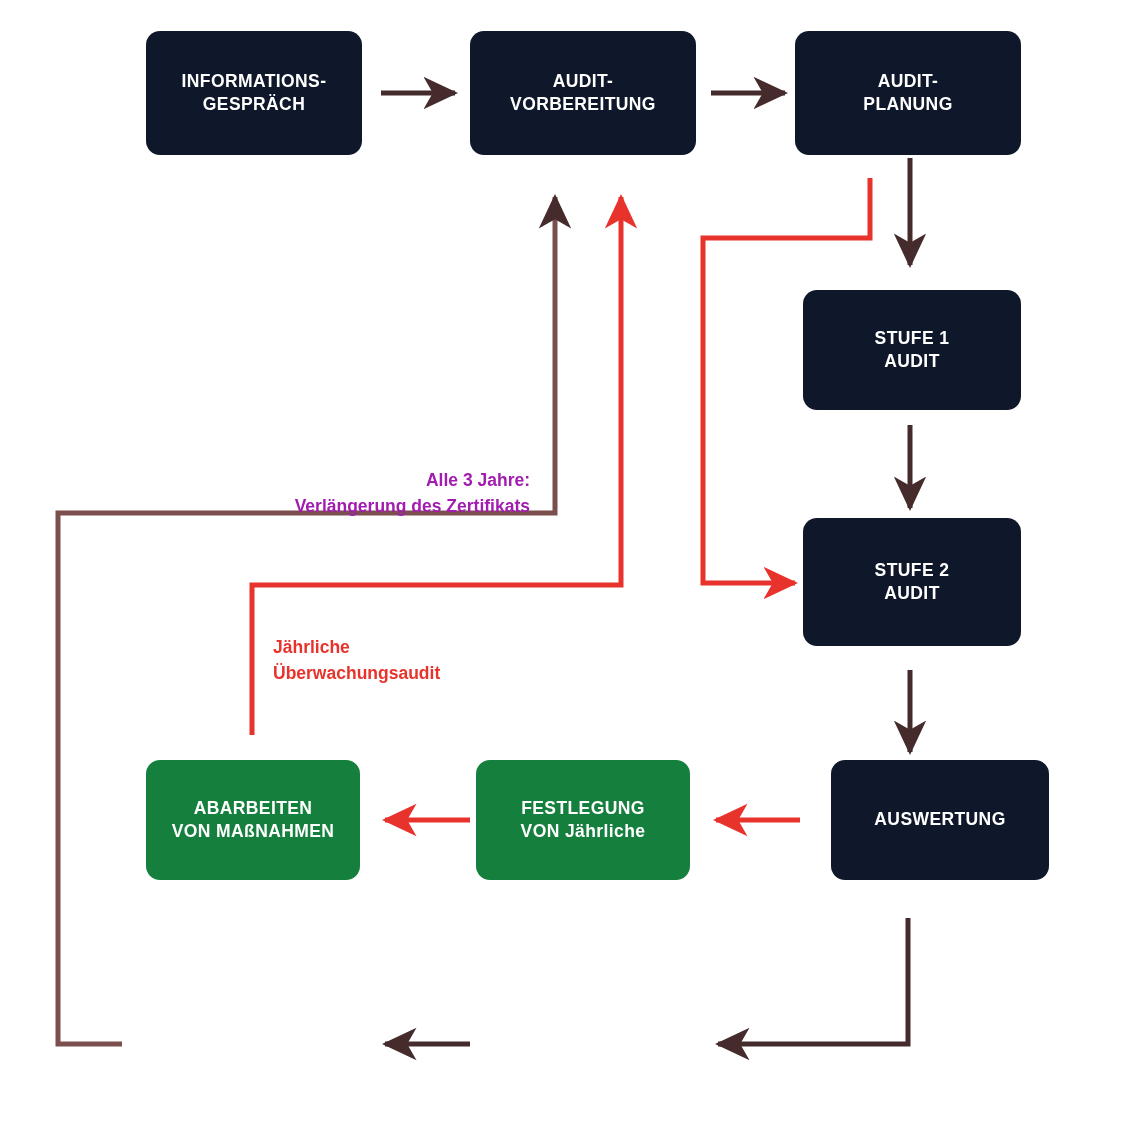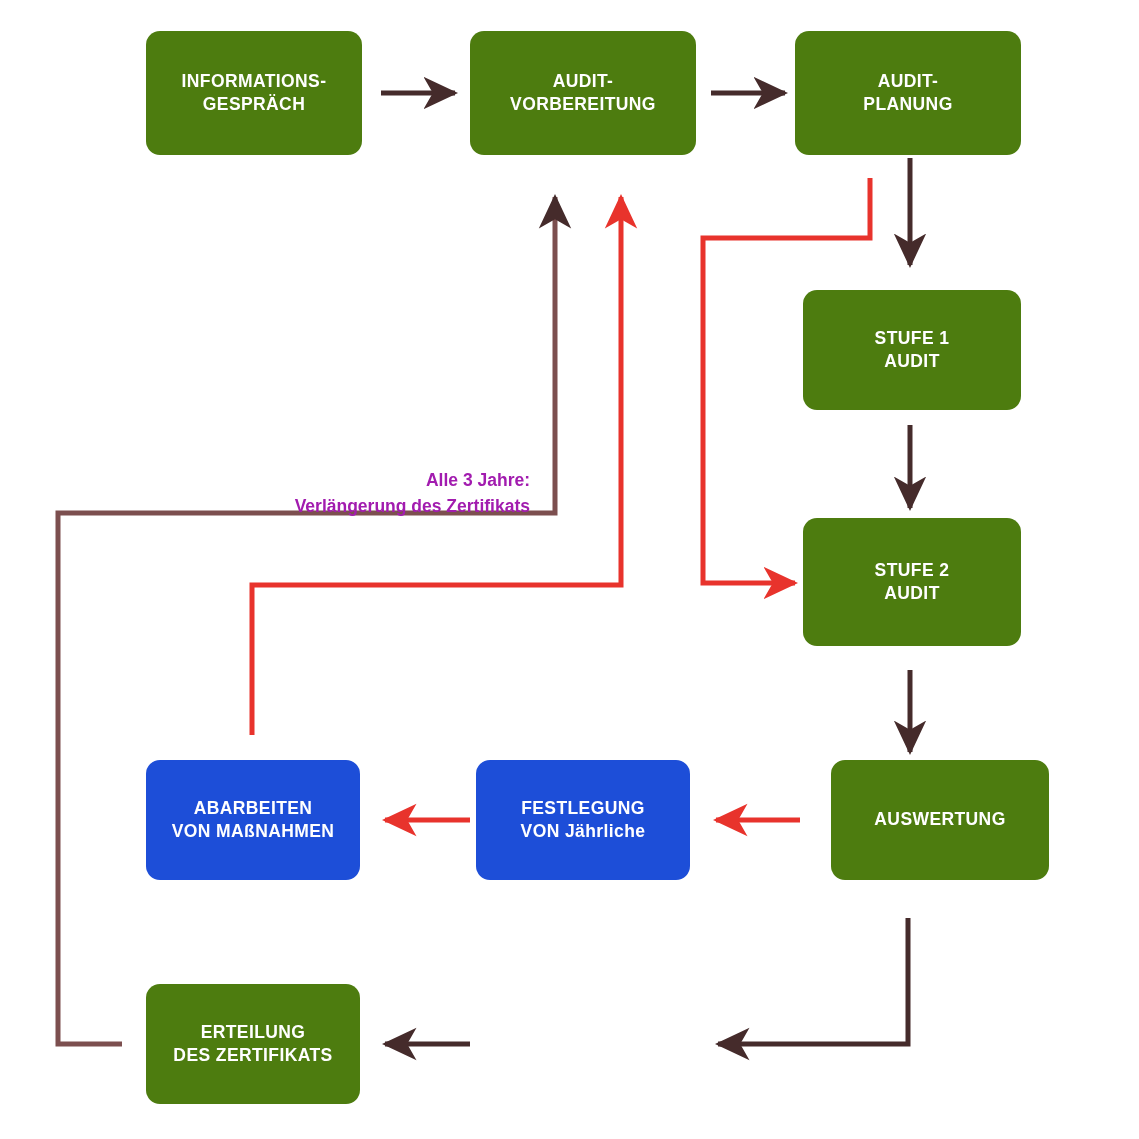--- a/index.html
+++ b/index.html
@@ -17,22 +17,22 @@
     display:flex;align-items:center;justify-content:center;
     text-align:center;
     color:#ffffff;
     font-weight:bold;
     font-size:17.5px;
     letter-spacing:0.4px;
     line-height:1.32;
     box-sizing:border-box;
     padding:6px 10px;
   }
-  .node.dark{background:#4d7c0f;justify-content:center;}
-  .node.red{background:#1d4ed8;}
+  .node.dark{background:#0f172a;justify-content:center;}
+  .node.red{background:#15803d;}
   .node span{display:block;white-space:pre-line;}
   .wirelabel{
     position:absolute;
     font-weight:bold;
     font-size:17.5px;
     line-height:1.45;
     white-space:pre-line;
   }
   .wirelabel.brown{color:#a21caf;text-align:right;}
   .wirelabel.red{color:#e8332c;text-align:left;}
@@ -137,24 +137,24 @@
     <span>FESTLEGUNG
 VON Jährliche</span>
   </div>
 
   <div class="node red" style="left:146px;top:760px;width:214px;height:120px;">
     <span>ABARBEITEN
 VON MAßNAHMEN</span>
   </div>
 
 
-  <div class="node dark" style="left:146px;top:984px;width:214px;height:120px;">
-    <span>ERTEILUNG
-DES ZERTIFIKATS</span>
-  </div>
 
   <div class="wirelabel brown" style="left:195px;top:443px;width:335px;">
     <span>Alle 3 Jahre:
 Verlängerung des Zertifikats</span>
   </div>
 
+  <div class="wirelabel red" style="left:273px;top:610px;width:320px;">
+    <span>Jährliche
+Überwachungsaudit</span>
+  </div>
 
 </div>
 
 </body></html>

